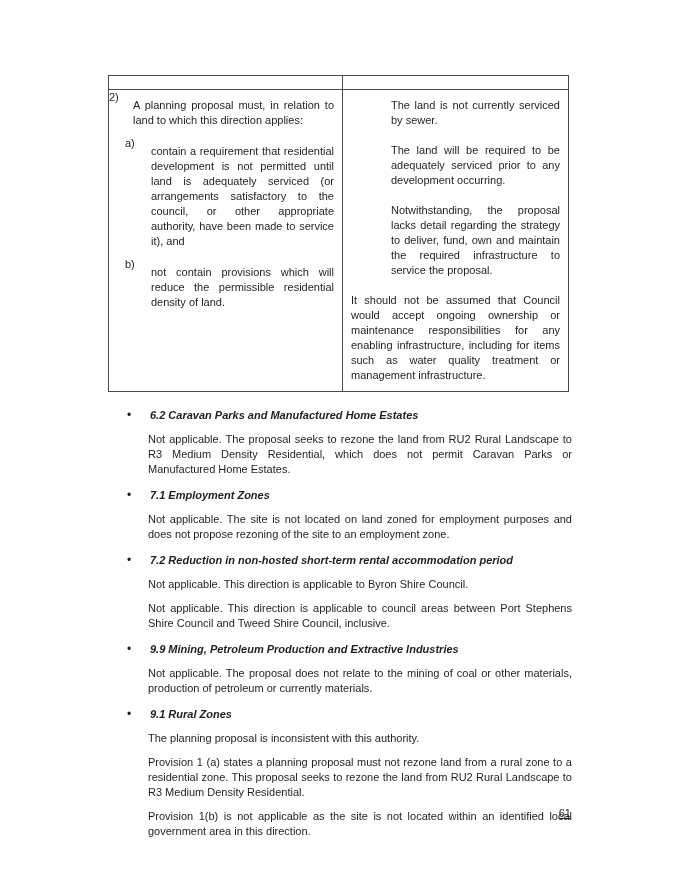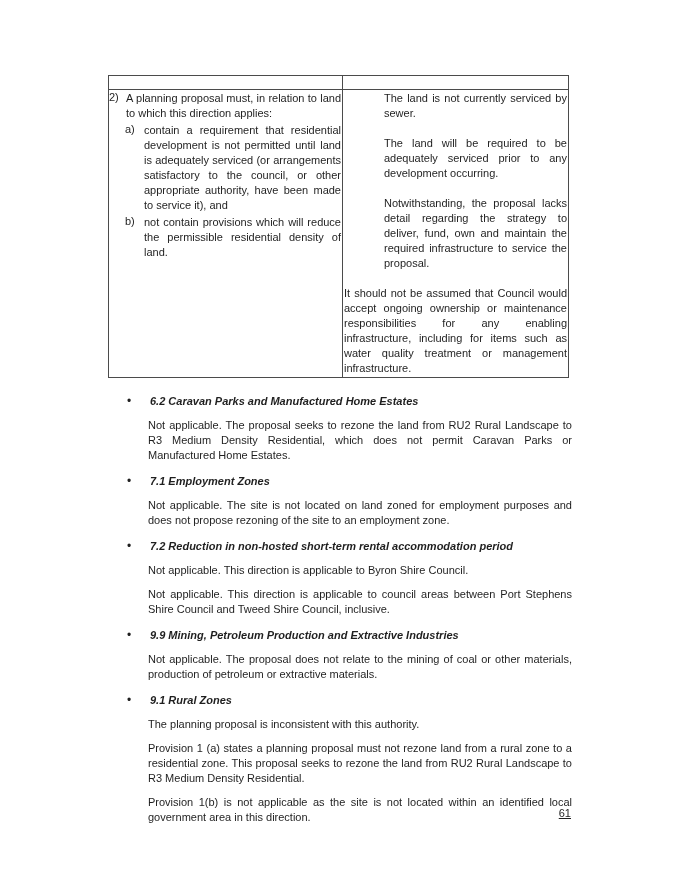--- a/index.html
+++ b/index.html
@@ -35,21 +35,21 @@
   tr.header-row td { height: 13px; }
   tr.body-row td { height: 255px; }
   td.cell-left  { padding: 2px 7px 2px 4px; }
   td.cell-right { padding: 2px 4px 2px 6px; }
 
   .li1 { display: flex; align-items: flex-start; }
   .li1 > .m1 { flex: 0 0 16px; }
   .li1-body { flex: 1 1 auto; min-width: 0; }
   .li2 { display: flex; align-items: flex-start; }
   .li2 > .m2 { flex: 0 0 18px; }
-  .cellp { margin: 1px; text-align: justify; }
+  .cellp { margin: 8px; text-align: justify; }
   .cellp.gap { margin-bottom: 15px; padding-left: 40px; }
 
   
   .sections { margin-top: 16px; width: 464px; }
   .section .h-row {
     position: relative;
     padding-left: 40px;
     margin: 11px 0 9px 0;
   }
   .section:first-child .h-row { margin-top: 16px; }
@@ -153,21 +153,21 @@
 
       <div class="section">
         <p>Not applicable. This direction is applicable to council areas between Port Stephens Shire Council and Tweed Shire Council, inclusive.</p>
       </div>
 
       <div class="section">
         <div class="h-row">
           <span class="bullet"></span>
           <h3>9.9 Mining, Petroleum Production and Extractive Industries</h3>
         </div>
-        <p>Not applicable. The proposal does not relate to the mining of coal or other materials, production of petroleum or extractive materials.</p>
+        <p>Not applicable. The proposal does not relate to the mining of coal or other materials, production of petroleum or currently materials.</p>
       </div>
 
       <div class="section">
         <div class="h-row">
           <span class="bullet"></span>
           <h3>9.1 Rural Zones</h3>
         </div>
         <p>The planning proposal is inconsistent with this authority.</p>
         <p>Provision 1 (a) states a planning proposal must not rezone land from a rural zone to a residential zone. This proposal seeks to rezone the land from RU2 Rural Landscape to R3 Medium Density Residential.</p>
         <p>Provision 1(b) is not applicable as the site is not located within an identified local government area in this direction.</p>

